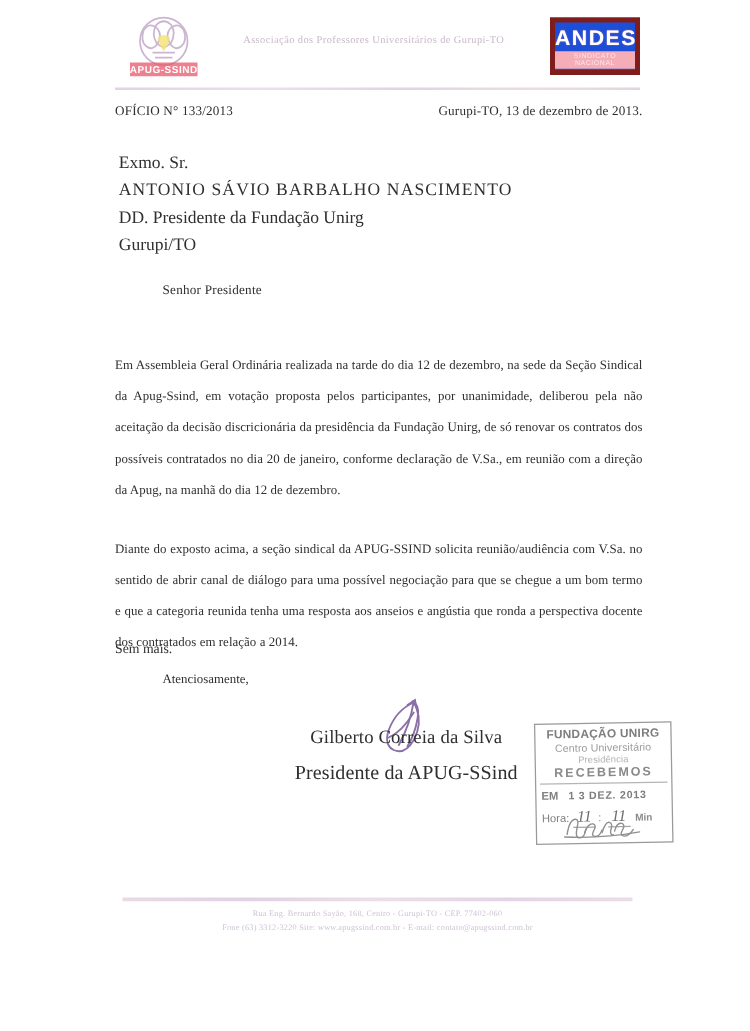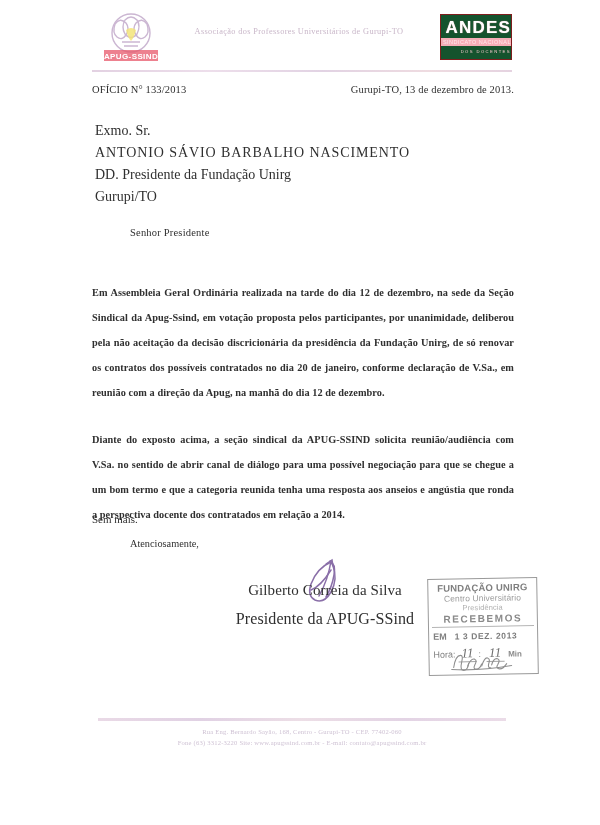--- a/index.html
+++ b/index.html
@@ -62,24 +62,24 @@
     color: #c9b7c9;
     white-space: nowrap;
   }
 
   .logo-andes {
     position: absolute;
     right: 0px;
     top: 2px;
     width: 72px;
     height: 46px;
-    background: #14532d;
-    border: 1px solid #7f1d1d;
+    background: #1d4ed8;
+    border: 4px solid #7f1d1d;
     box-sizing: border-box;
-    text-align: right;
+    text-align: center;
     overflow: hidden;
   }
   .andes-word {
     margin-top: 4px;
     font-family: "Liberation Sans", sans-serif;
     font-weight: bold;
     font-size: 17px;
     letter-spacing: 1.2px;
     color: #ffffff;
     line-height: 1;
@@ -156,21 +156,20 @@
     top: 280px;
     width: 422px;
   }
   .para {
     font-size: 10.3px;
     line-height: 25px;
     text-align: justify;
     color: #2f2f2f;
     margin: 0 0 22px 0;
     letter-spacing: 0.05px;
-    font-weight: bold;
   }
   .para:last-child { margin-bottom: 0; }
 
   .semmais {
     position: absolute;
     left: 92px;
     top: 513px;
     font-size: 11px;
     color: #2f2f2f;
   }

